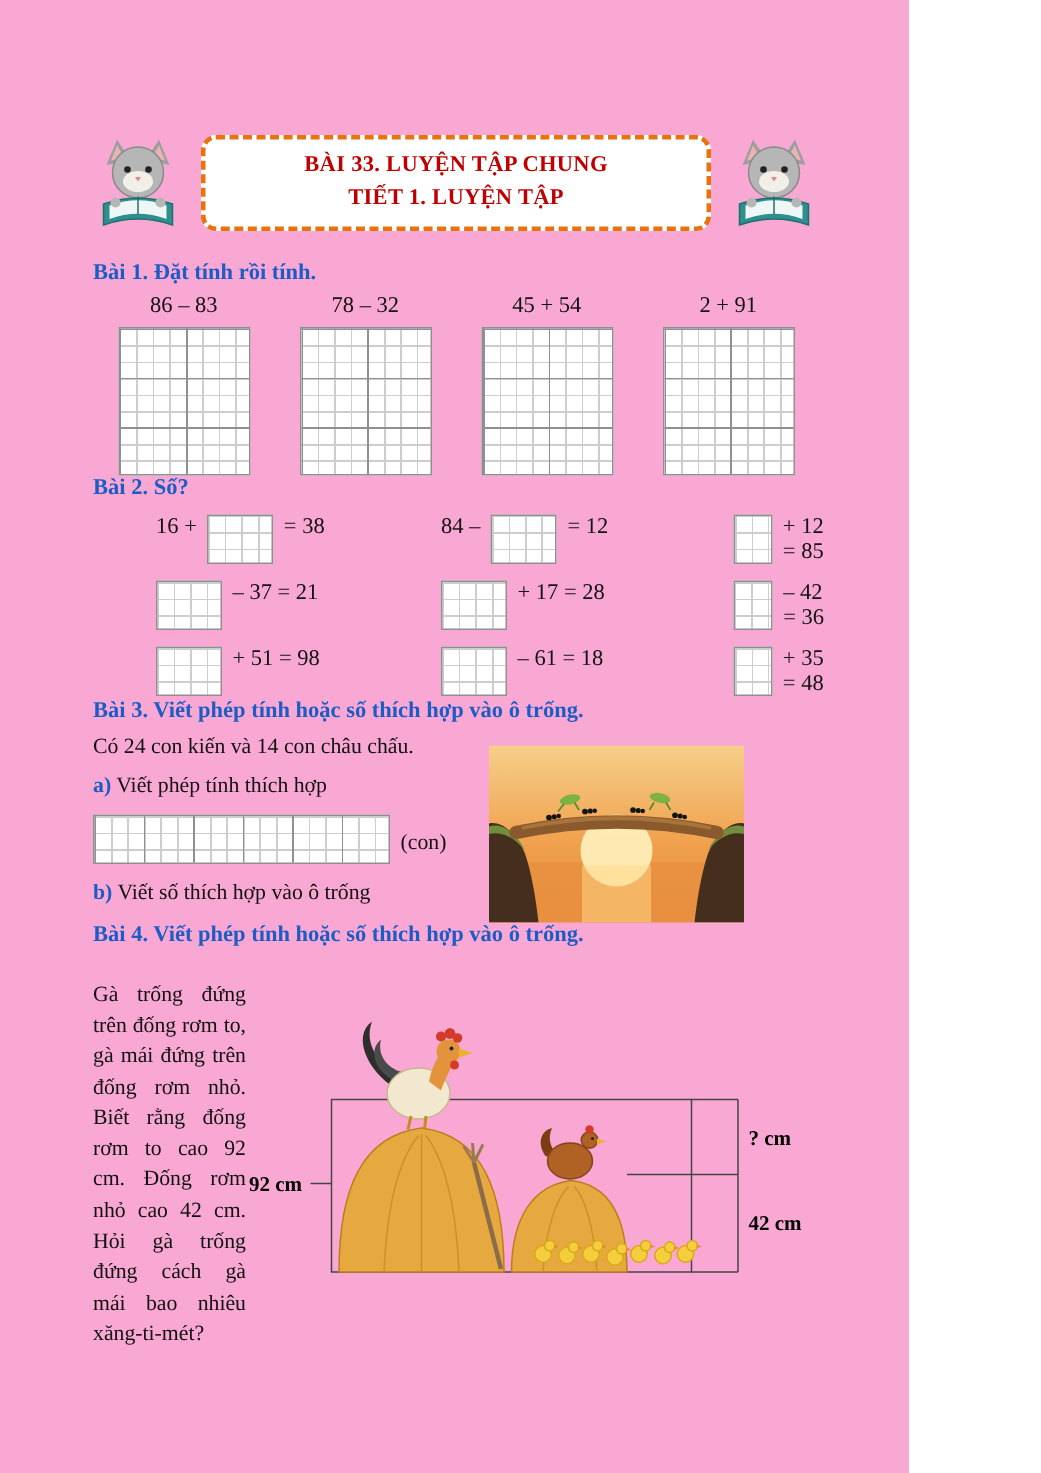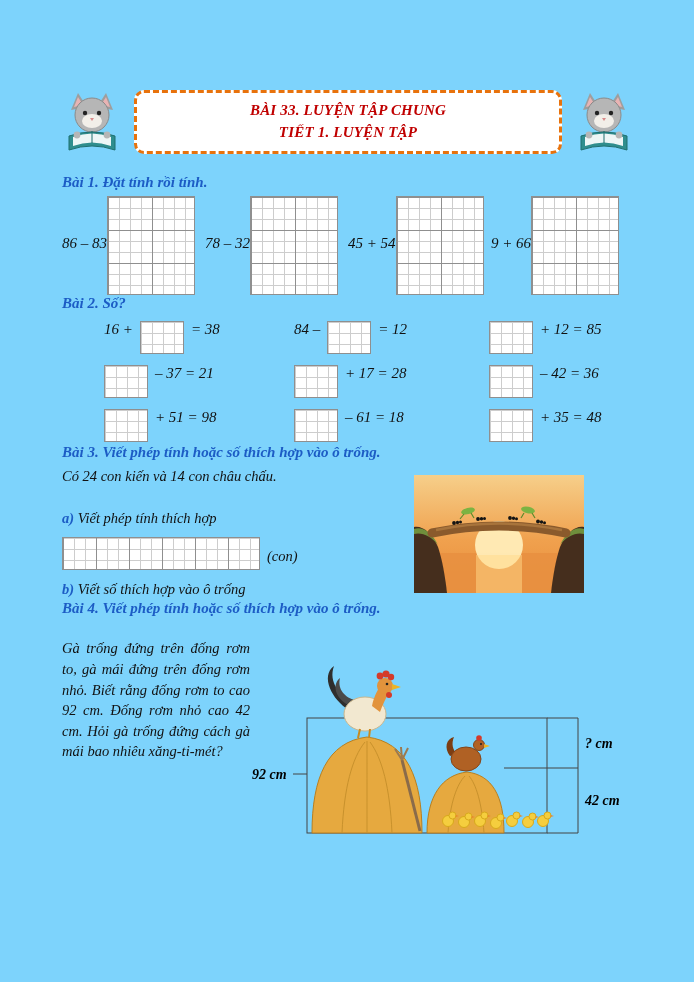--- a/index.html
+++ b/index.html
@@ -1,21 +1,20 @@
 <!DOCTYPE html>
 <html><head>
 <meta charset="utf-8">
 <style>
   * { margin:0; padding:0; box-sizing:border-box; }
   html,body { background:#ffffff; }
   .page {
-    width:694px; height:982px; background:#7dd3fc; position:relative; overflow:hidden;
+    width:606px; height:982px; background:#f9a8d4; position:relative; overflow:hidden;
     font-family:"Liberation Serif", serif; color:#111;
     padding:90px 60px 0 62px;
-    font-style:italic;
   }
   
   .header-row { display:flex; align-items:center; gap:12px; }
   .cat { width:60px; height:64px; flex:0 0 auto; }
   .title-box {
     flex:1; border:3px dashed #E8720C; border-radius:10px;
     padding:7px 8px; text-align:center; background:#fff;
   }
   .title-line { color:#C00000; font-weight:bold; font-size:15px; line-height:1.45; letter-spacing:.2px; }
   
@@ -43,21 +42,21 @@
       repeating-linear-gradient(to bottom, #cdcdcd 0 1px, transparent 1px 11px);
   }
   .tiny-grid {
     display:inline-block; width:33px; height:26px; border:1px solid #8f8f8f; background-color:#fff;
     background-image:
       repeating-linear-gradient(to right, #cdcdcd 0 1px, transparent 1px 11px),
       repeating-linear-gradient(to bottom, #cdcdcd 0 1px, transparent 1px 13px);
   }
   
   .problems-row { display:flex; margin-top:5px; }
-  .problem { flex:1; display:flex; flex-direction:row; align-items:center; }
+  .problem { flex:1; display:flex; flex-direction:column; align-items:center; }
   .problem-expr { font-size:15px; margin-bottom:5px; }
   
   .eq-grid { display:grid; grid-template-columns:190px 195px auto; row-gap:9px; margin-top:9px; padding-left:42px; }
   .eq { display:flex; align-items:flex-start; gap:7px; font-size:15px; height:35px; }
   .eq-text:empty { display:none; }
   
   .ex3-body { display:flex; margin-top:4px; }
   .ex3-left { width:352px; font-size:14.5px; line-height:1.48; }
   .part-label { color:#1C5CC5; font-weight:bold; }
   .ex3-line { margin-top:1px; }
@@ -126,21 +125,21 @@
     </div>
     <div class="problem">
       <div class="problem-expr">78 – 32</div>
       <div class="big-grid"></div>
     </div>
     <div class="problem">
       <div class="problem-expr">45 + 54</div>
       <div class="big-grid"></div>
     </div>
     <div class="problem">
-      <div class="problem-expr">9 + 66</div>
+      <div class="problem-expr">2 + 91</div>
       <div class="big-grid"></div>
     </div>
   </div>
 
   <div class="section-heading">Bài 2. Số?</div>
   <div class="eq-grid">
     <div class="eq">
       <span class="eq-text">16 +</span>
       <span class="small-grid"></span>
       <span class="eq-text">= 38</span>
@@ -184,21 +183,21 @@
 
       <span class="small-grid"></span>
       <span class="eq-text">+ 35 = 48</span>
     </div>
   </div>
 
   <div class="section-heading">Bài 3. Viết phép tính hoặc số thích hợp vào ô trống.</div>
   <div class="ex3-body">
     <div class="ex3-left">
       <div class="ex3-line">Có 24 con kiến và 14 con châu chấu.</div>
-      <div class="part-row" style="margin-top:21px;">
+      <div class="part-row" style="margin-top:5px;">
         <span class="part-label">a)</span>
         <span>Viết phép tính thích hợp</span>
       </div>
       <div class="calc-row">
         <div class="long-grid"></div>
         <span class="unit-label">(con)</span>
       </div>
       <div class="part-row">
         <span class="part-label">b)</span>
         <span>Viết số thích hợp vào ô trống</span>

